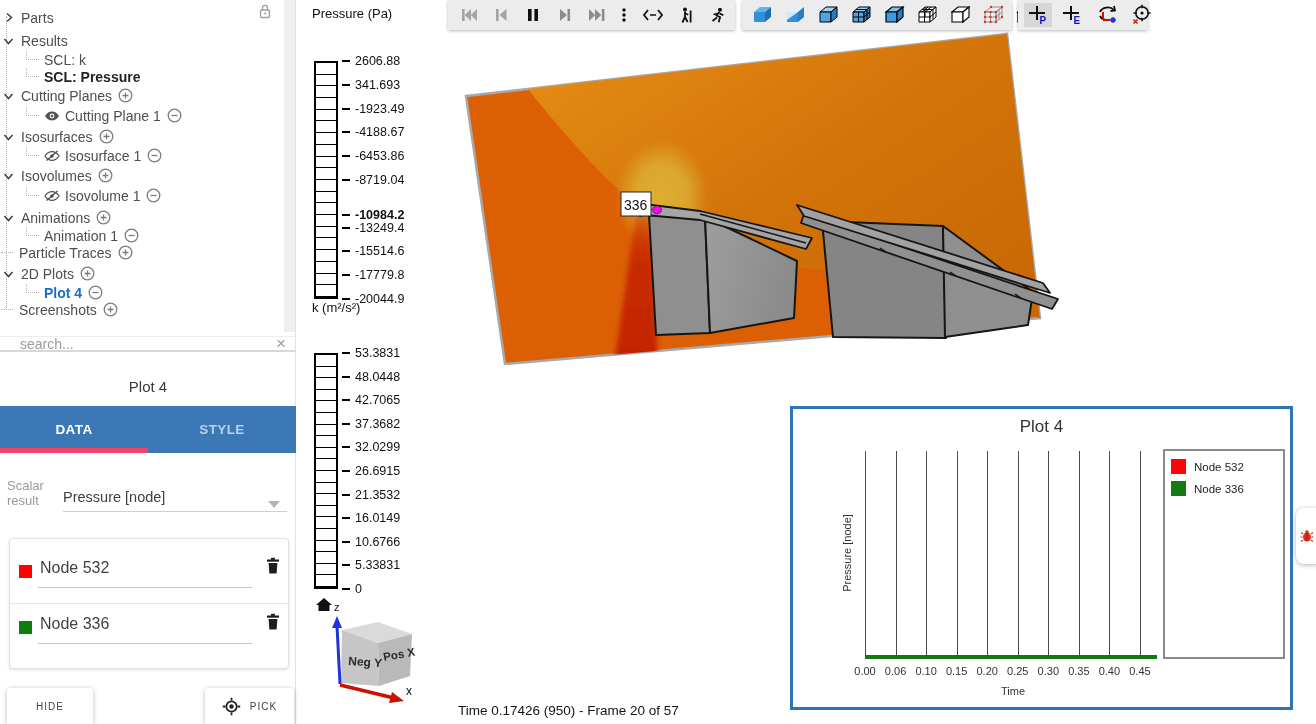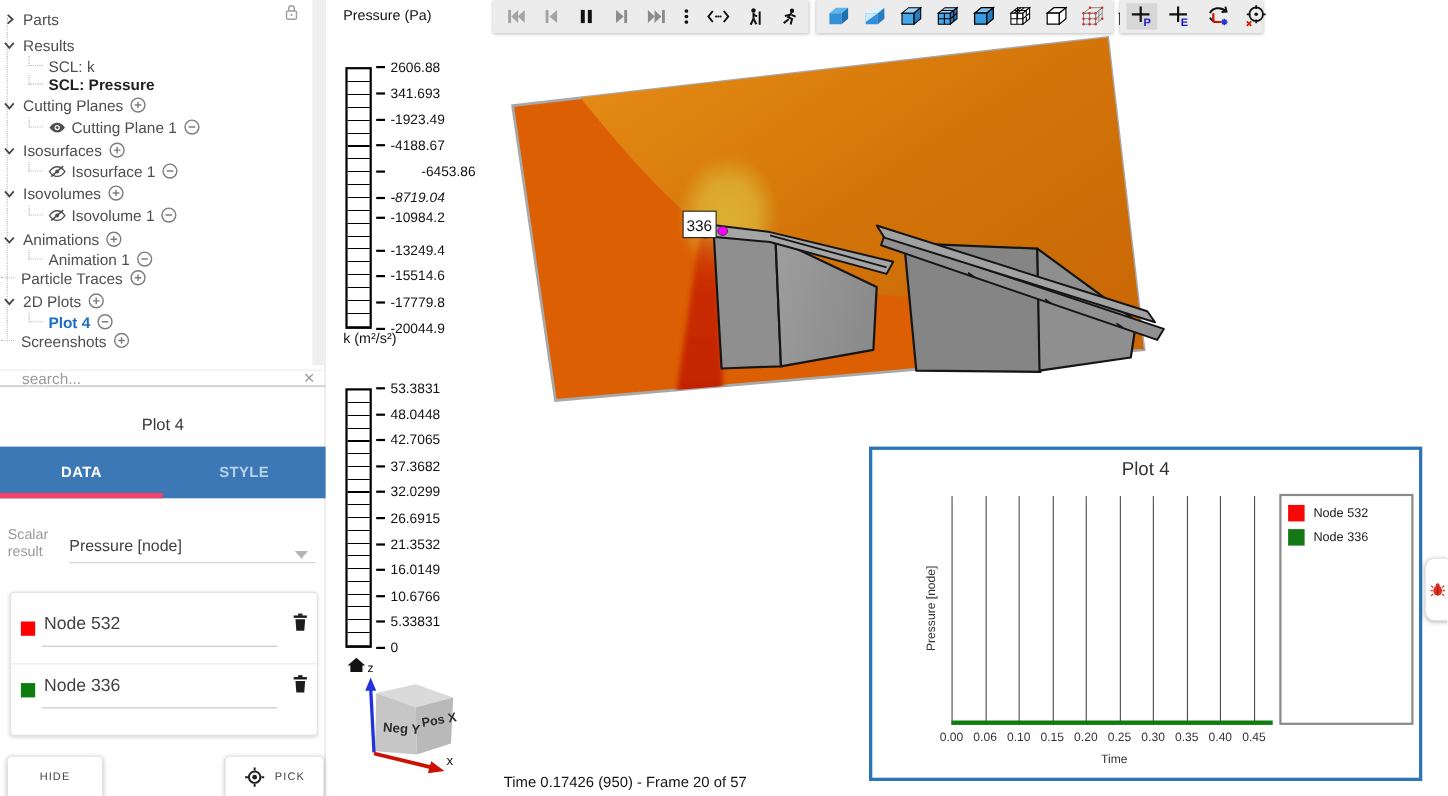--- a/index.html
+++ b/index.html
@@ -406,29 +406,29 @@
             <span>341.693</span>
           </div>
           <div class="cb-tick" style="top: 47.6px;">
             <i></i>
             <span>-1923.49</span>
           </div>
           <div class="cb-tick" style="top: 71.4px;">
             <i></i>
             <span>-4188.67</span>
           </div>
-          <div class="cb-tick" style="top: 95.2px; gap: 28px;">
+          <div class="cb-tick" style="top: 95.2px;">
             <i></i>
             <span>-6453.86</span>
           </div>
-          <div class="cb-tick" style="top: 119px; font-style: italic;">
+          <div class="cb-tick" style="top: 119px;">
             <i></i>
             <span>-8719.04</span>
           </div>
-          <div class="cb-tick" style="top: 137px;">
+          <div class="cb-tick" style="top: 154px; font-weight: bold;">
             <i></i>
             <span>-10984.2</span>
           </div>
           <div class="cb-tick" style="top: 166.6px;">
             <i></i>
             <span>-13249.4</span>
           </div>
           <div class="cb-tick" style="top: 190.4px;">
             <i></i>
             <span>-15514.6</span>

